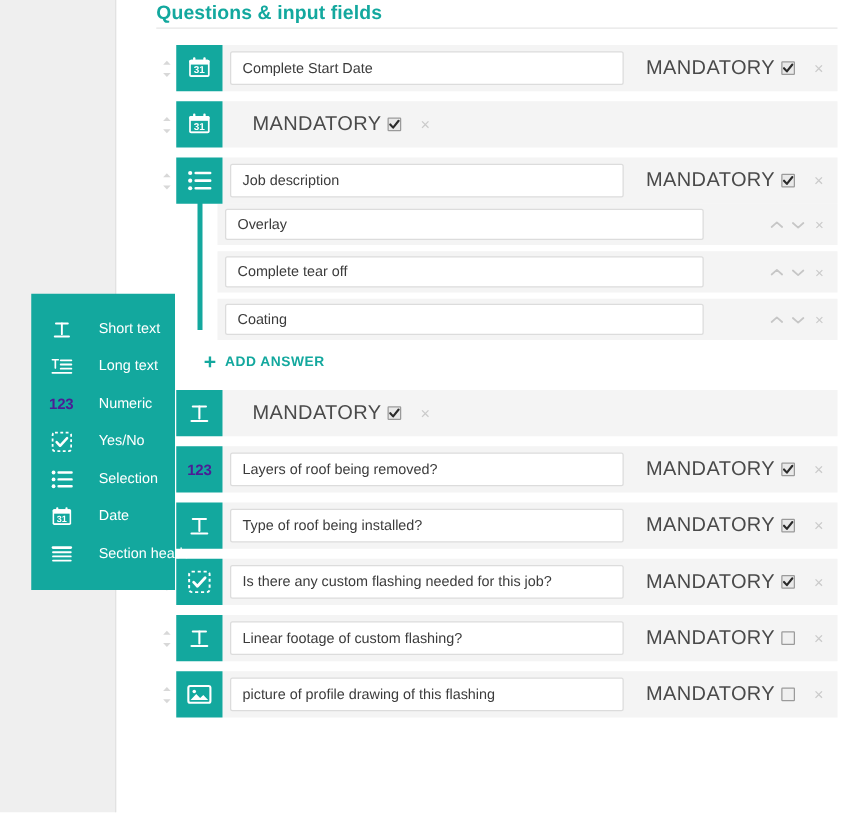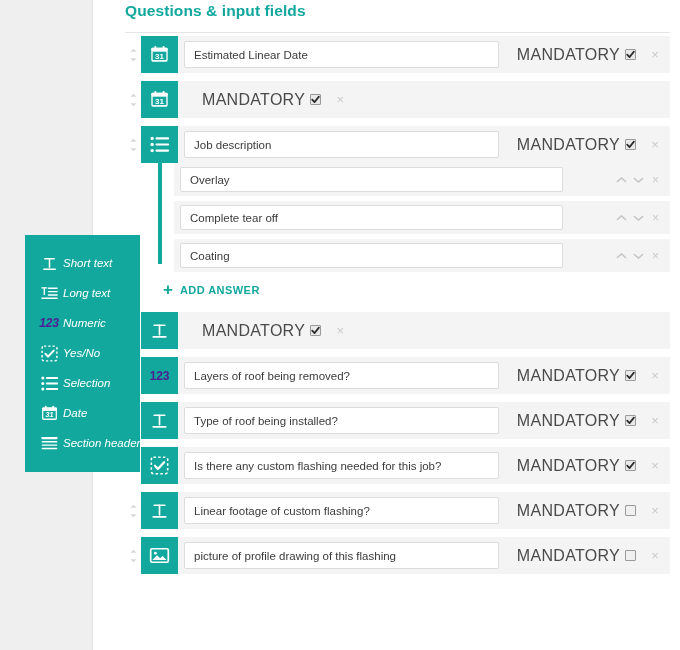--- a/index.html
+++ b/index.html
@@ -26,21 +26,20 @@
     width: 93px; height: 650px;
     background: #efefef;
     border-right: 1px solid #e2e2e2;
   }
 
   
   .page-header {
     position: absolute;
     left: 125px; top: 0px;
     width: 545px;
-    padding-bottom: 10px;
     border-bottom: 1px solid #e6e6e6;
   }
   .page-title {
     margin: 0;
     font-size: 15.5px;
     font-weight: bold;
     color: #13a89e;
     letter-spacing: 0.1px;
     line-height: 22px;
   }
@@ -231,26 +230,25 @@
     position: absolute;
     left: 25px; top: 235px;
     width: 115px;
     background: #13a89e;
     z-index: 30;
     padding: 13px 0 14px 0;
   }
   .palette-item {
     display: flex;
     align-items: center;
-    gap: 4px;
+    gap: 20px;
     height: 30px;
     padding: 0 0 0 14px;
     cursor: pointer;
     color: #ffffff;
-    font-style: italic;
   }
   .palette-item .pi-icon {
     flex: 0 0 20px;
     width: 20px; height: 20px;
     display: flex;
     align-items: center;
     justify-content: center;
   }
   .palette-item .pi-icon svg { display: block; }
   .palette-item .pi-label {
@@ -289,21 +287,21 @@
         <rect x="2.2" y="3.6" width="15.6" height="13.2" rx="1.5" fill="#ffffff"></rect>
         <path d="M2.2 5.1h15.6" stroke="#13a89e" stroke-width="0" fill="none"></path>
         <rect x="2.2" y="3.6" width="15.6" height="2.6" rx="1.3" fill="#ffffff"></rect>
         <rect x="3.5" y="7.3" width="13" height="8" fill="#13a89e"></rect>
         <text x="10" y="14" font-family="Liberation Sans, sans-serif" font-size="7.6" font-weight="bold" fill="#ffffff" text-anchor="middle">31</text>
         <rect x="5.2" y="1.8" width="1.8" height="3.2" rx="0.8" fill="#ffffff"></rect>
         <rect x="13" y="1.8" width="1.8" height="3.2" rx="0.8" fill="#ffffff"></rect>
       </svg>
     </div>
     <div class="q-body">
-      <div class="q-input">Estimated Linear Date</div>
+      <div class="q-input">Complete Start Date</div>
       <div class="mandatory">
         <span class="mandatory-label">MANDATORY</span>
         <span class="cb checked">
               <svg width="9" height="9" viewBox="0 0 9 9">
     <path d="M1.2 4.6l2.3 2.5L7.9 1.6" stroke="#2b2b2b" stroke-width="1.7" fill="none" stroke-linecap="round" stroke-linejoin="round"></path>
               </svg>
             </span>
       </div>
       <div class="row-close">×</div>
     </div>

